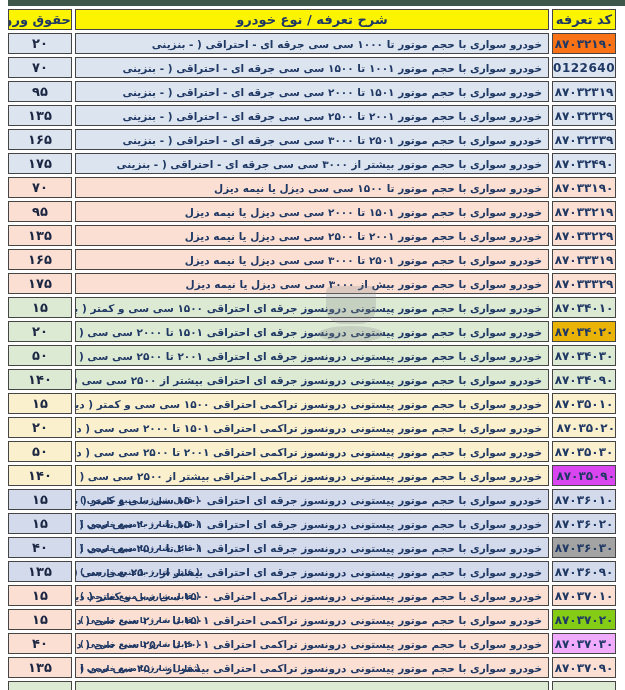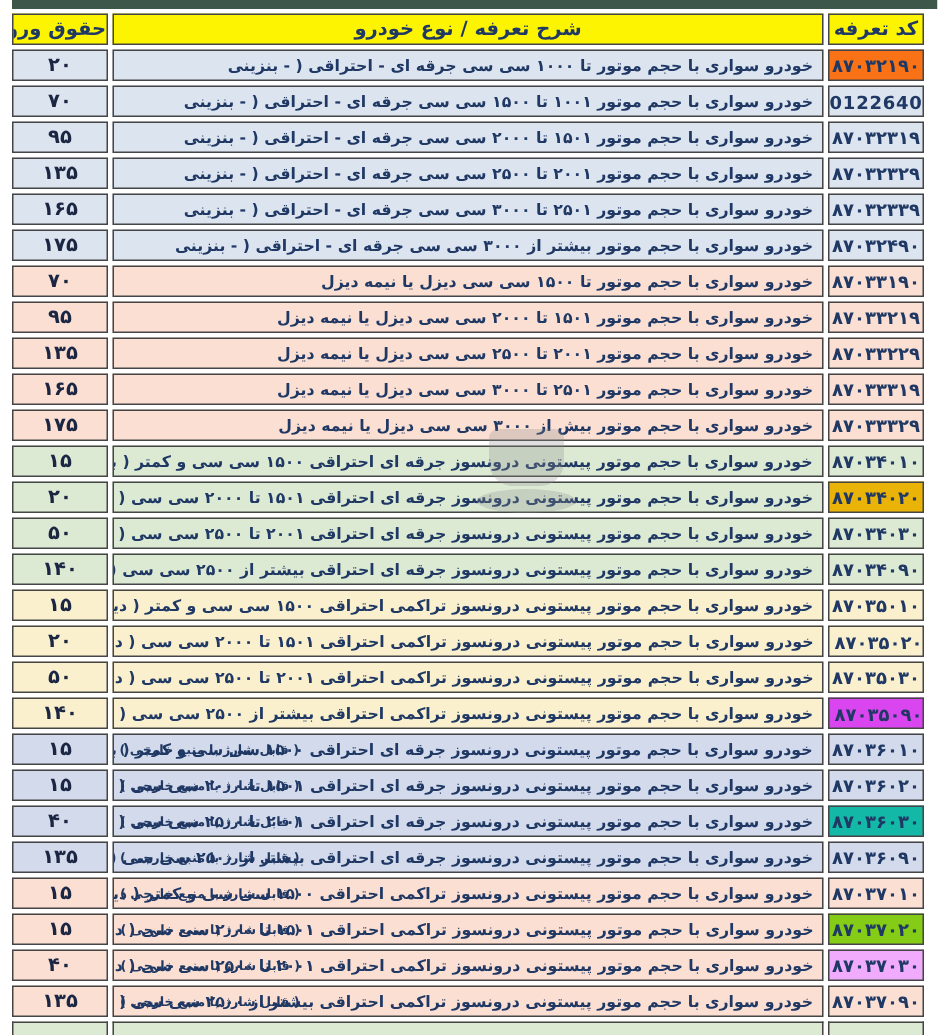--- a/index.html
+++ b/index.html
@@ -181,21 +181,21 @@
         <td class="code" style="background: rgb(211, 218, 236);">۸۷۰۳۶۰۱۰</td>
         <td class="desc" style="background: rgb(211, 218, 236);"><span>خودرو سواری با حجم موتور پیستونی درونسوز جرقه ای احتراقی ۱۵۰۰ سی سی و کمتر ( بنزین /هیبرید)</span><span class="note">( قابل شارژ با منبع خارجی )</span></td>
         <td class="duty" style="background: rgb(211, 218, 236);">۱۵</td>
       </tr>
       <tr>
         <td class="code" style="background: rgb(211, 218, 236);">۸۷۰۳۶۰۲۰</td>
         <td class="desc" style="background: rgb(211, 218, 236);"><span>خودرو سواری با حجم موتور پیستونی درونسوز جرقه ای احتراقی ۱۵۰۱ تا ۲۰۰۰ سی سی ( بنزین /هیبرید)</span><span class="note">( قابل شارژ با منبع خارجی )</span></td>
         <td class="duty" style="background: rgb(211, 218, 236);">۱۵</td>
       </tr>
       <tr>
-        <td class="code" style="background: #14b8a6;">۸۷۰۳۶۰۳۰</td>
+        <td class="code" style="background: #a3a3a3;">۸۷۰۳۶۰۳۰</td>
         <td class="desc" style="background: rgb(211, 218, 236);"><span>خودرو سواری با حجم موتور پیستونی درونسوز جرقه ای احتراقی ۲۰۰۱ تا ۲۵۰۰ سی سی ( بنزین /هیبرید)</span><span class="note">( قابل شارژ با منبع خارجی )</span></td>
         <td class="duty" style="background: rgb(211, 218, 236);">۴۰</td>
       </tr>
       <tr>
         <td class="code" style="background: rgb(211, 218, 236);">۸۷۰۳۶۰۹۰</td>
         <td class="desc" style="background: rgb(211, 218, 236);"><span>خودرو سواری با حجم موتور پیستونی درونسوز جرقه ای احتراقی بیشتر از ۲۵۰۰ سی سی ( بنزین /هیبرید)</span><span class="note">( قابل شارژ با منبع خارجی )</span></td>
         <td class="duty" style="background: rgb(211, 218, 236);">۱۳۵</td>
       </tr>
       <tr>
         <td class="code" style="background: rgb(251, 223, 211);">۸۷۰۳۷۰۱۰</td>

